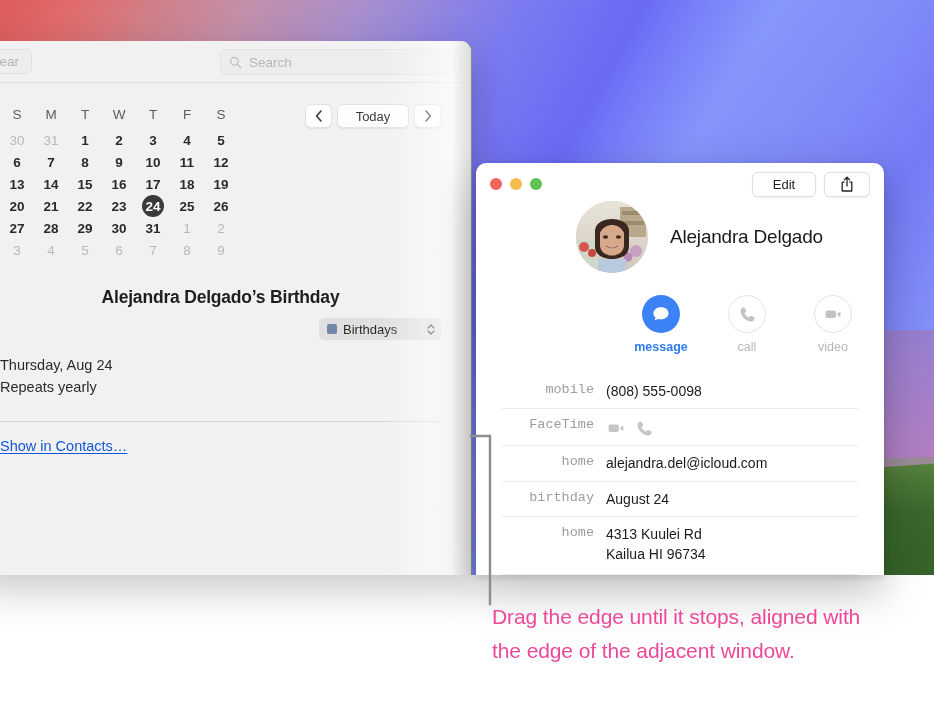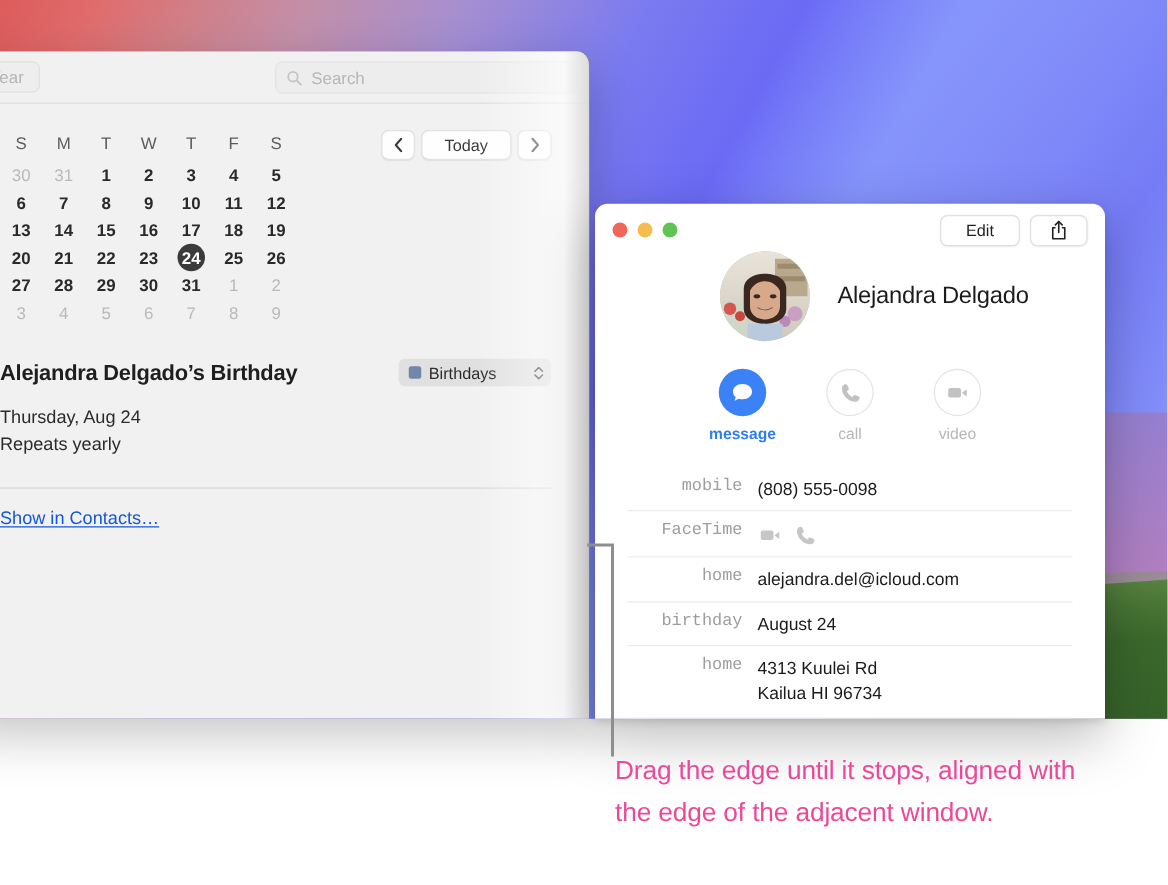--- a/index.html
+++ b/index.html
@@ -166,21 +166,21 @@
   .date-cell.today span {
     width: 22px; height: 22px;
     background: #3a3a3a;
     border-radius: 50%;
     display: flex; align-items: center; justify-content: center;
   }
 
   
   .event-detail { padding: 0 30px; margin-top: 26px; position: relative; }
   .event-head {
-    display: flex; align-items: center; gap: 10px;
+    display: flex; align-items: center; gap: 10px; flex-direction: column;
   }
   .event-title {
     font-size: 17.5px;
     font-weight: 700;
     color: #1e1e1e;
     letter-spacing: -0.2px;
   }
   .cal-picker {
     margin-left: auto;
     height: 22px;
@@ -276,21 +276,21 @@
   .avatar svg { width: 100%; height: 100%; display: block; }
   .contact-name {
     font-size: 19px;
     color: #1b1b1b;
     letter-spacing: -0.2px;
   }
 
   
   .action-row {
     display: flex;
-    justify-content: center;
+    justify-content: flex-end;
     gap: 36px;
     margin-top: 22px;
     padding: 0 26px;
   }
   .action-item {
     display: flex; flex-direction: column; align-items: center; gap: 7px;
     width: 50px;
   }
   .action-circle {
     width: 38px; height: 38px;

